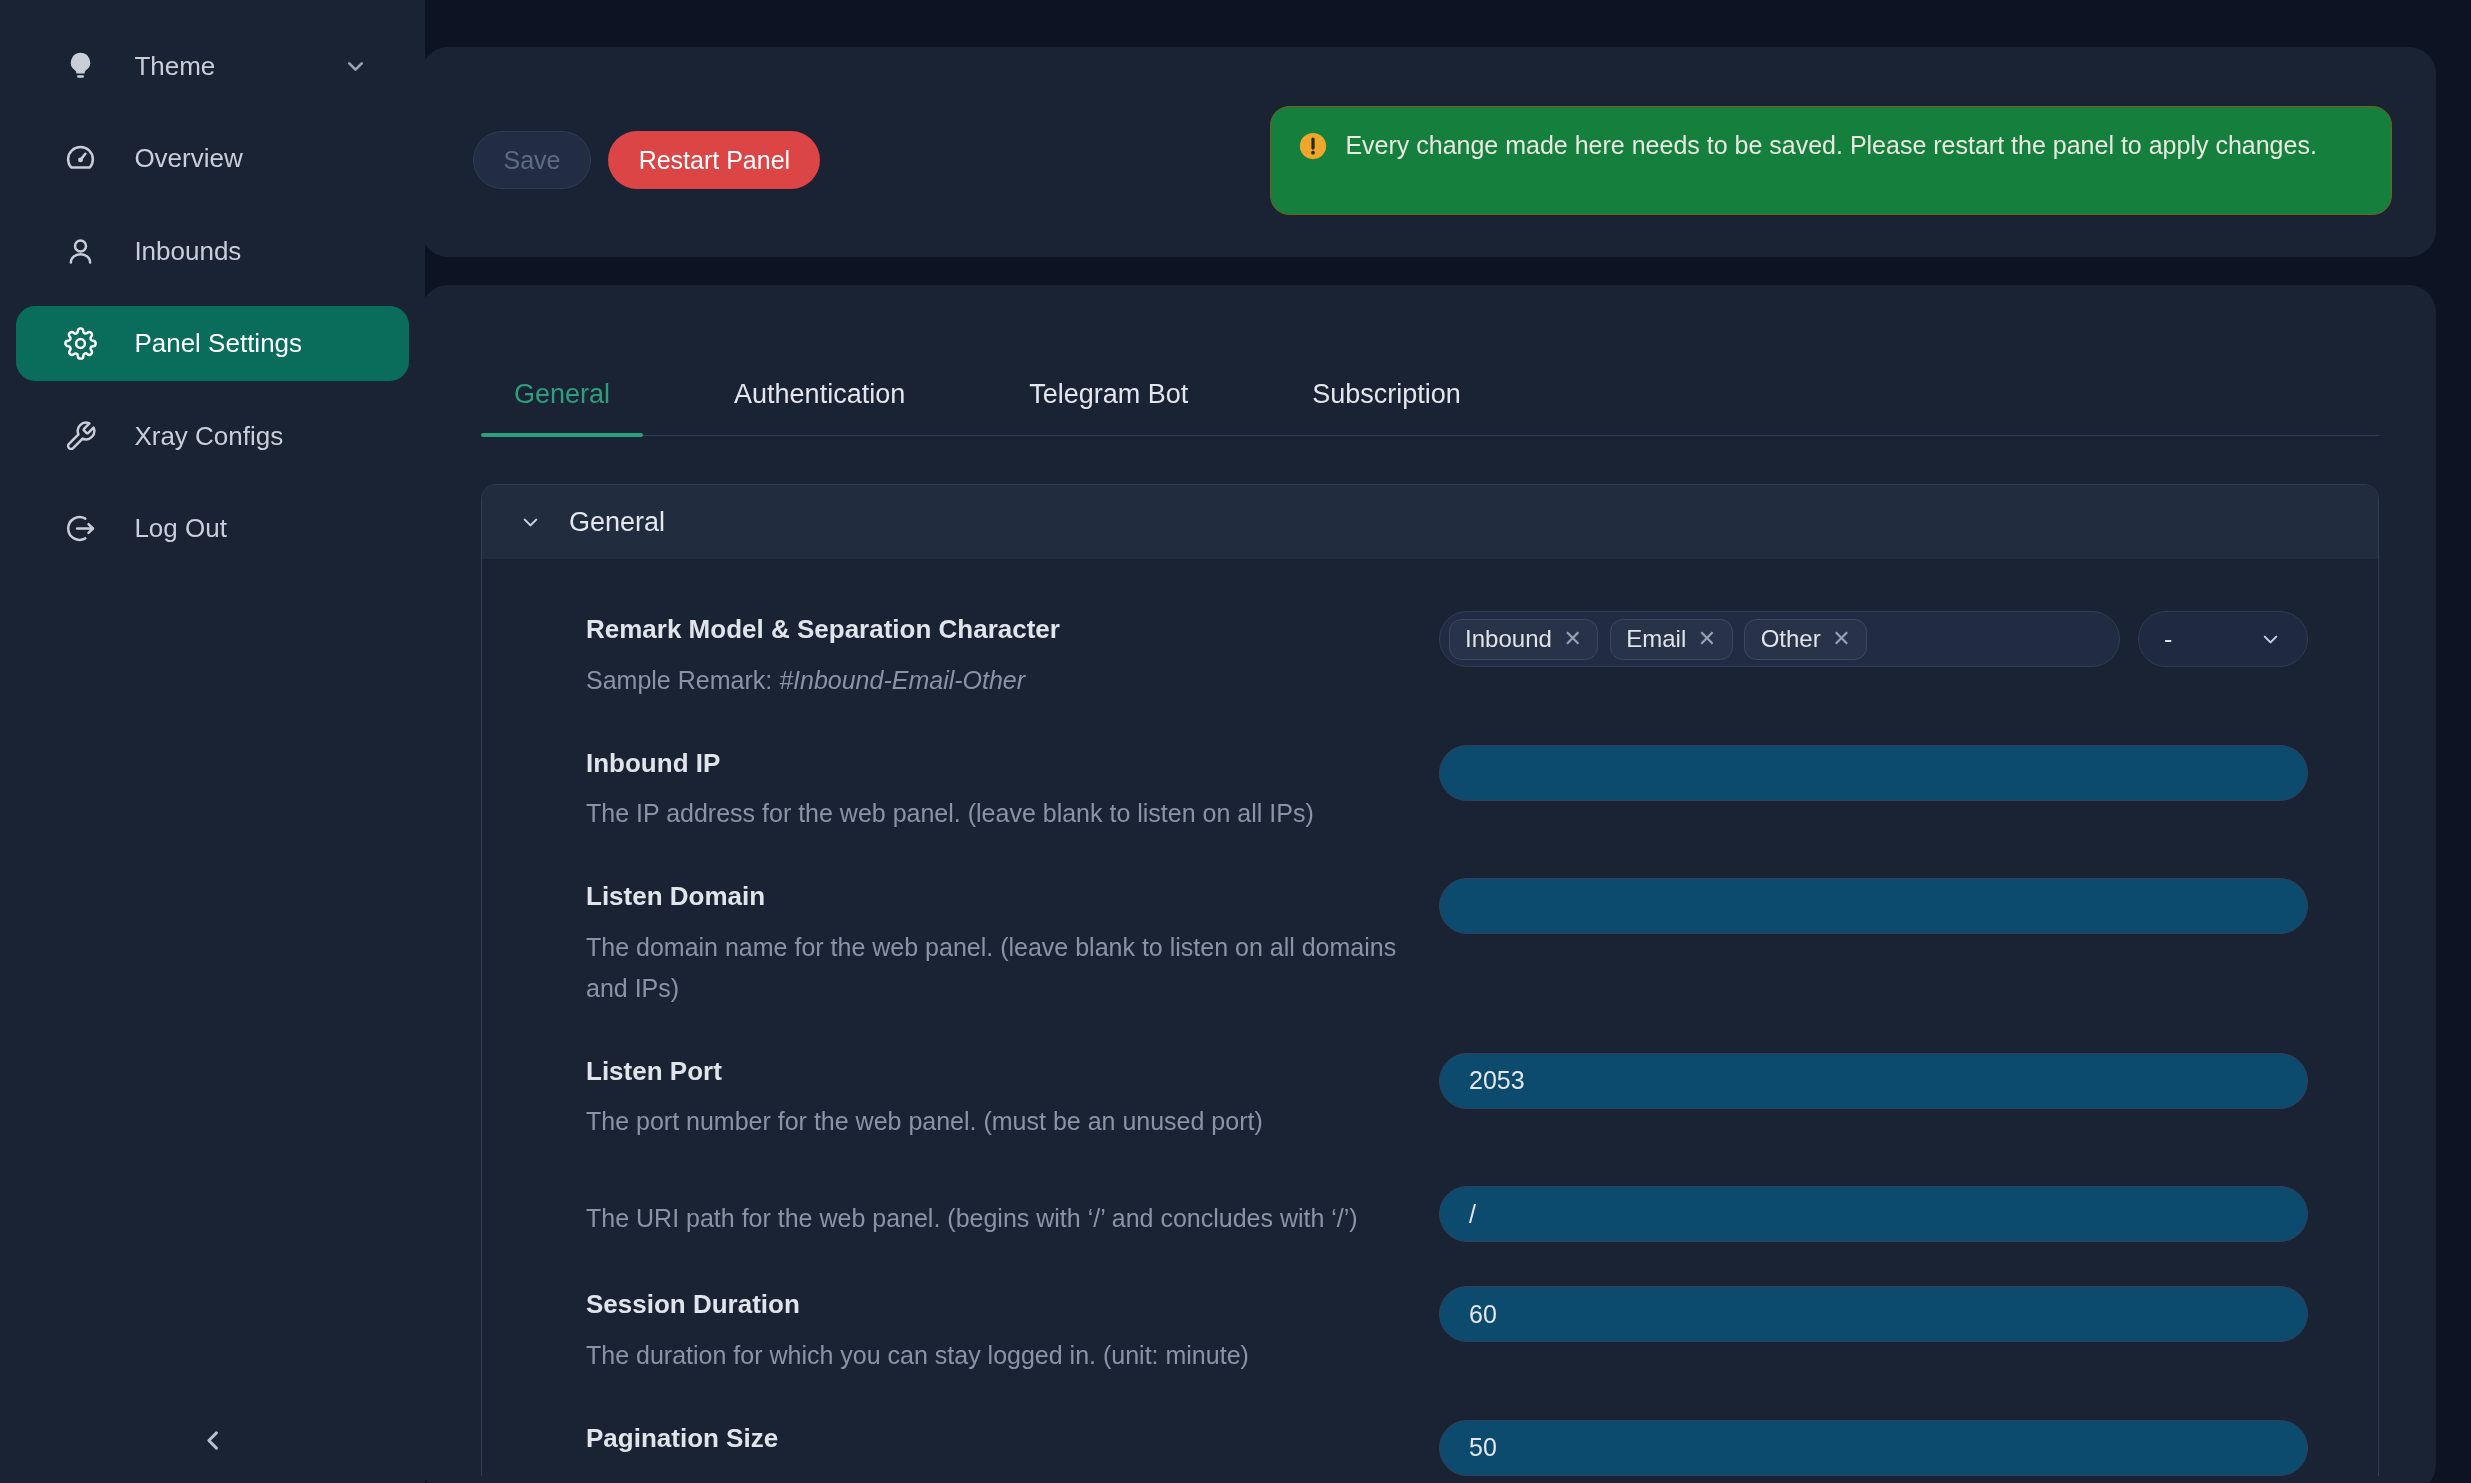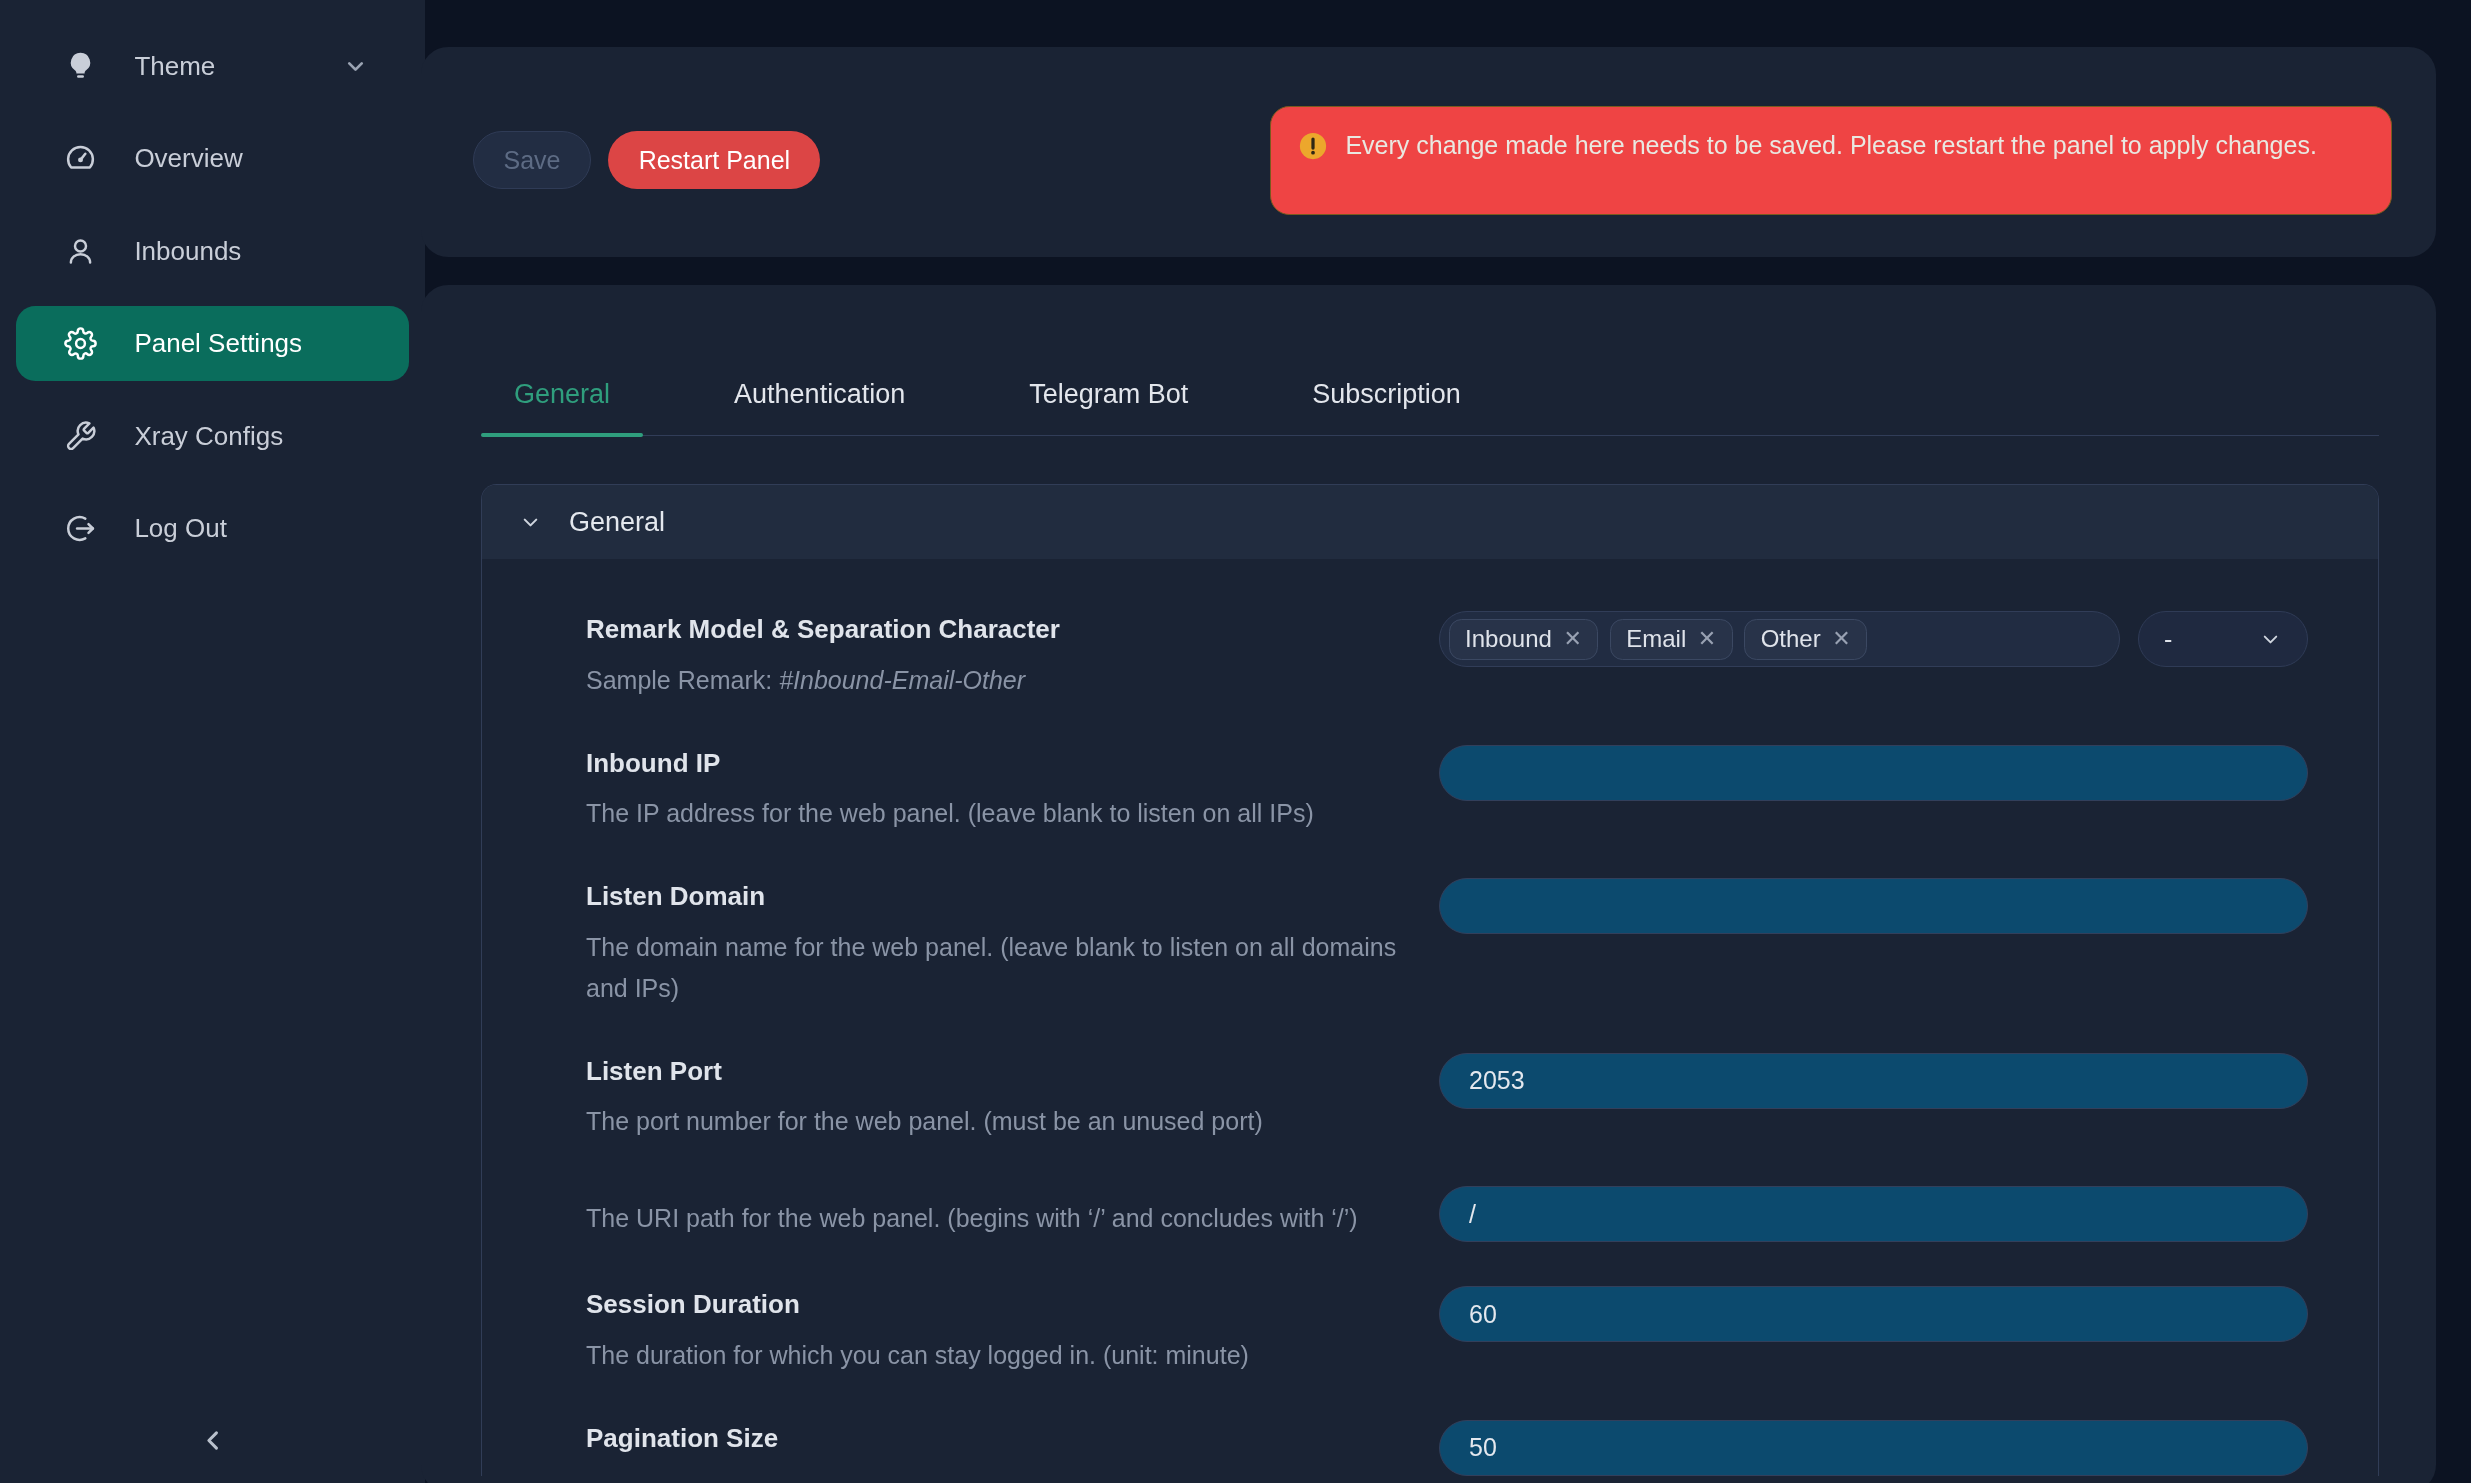--- a/index.html
+++ b/index.html
@@ -40,21 +40,21 @@
   }
   .btn {
     height:58px; border-radius:29px; font-size:25px;
     display:inline-flex; align-items:center; justify-content:center;
     font-family:"Liberation Sans", sans-serif; cursor:pointer;
   }
   .btn-save { width:118px; background:#222d43; border:1px solid #2f3b56; color:#5d6b84; }
   .btn-restart { width:212px; background:#dc4545; border:none; color:#ffffff; margin-left:17.4px; }
   .alert {
     margin-left:auto; width:1122px; min-height:109px;
-    background:#ef4444; border:1.9px solid #7a5a1e; border-radius:19.3px;
+    background:#15803d; border:1.9px solid #7a5a1e; border-radius:19.3px;
     display:flex; align-items:flex-start; gap:17.4px;
     padding:17.4px 27px; font-size:25px; line-height:42px; color:#e9e8e1;
   }
   .alert-icn { width:30px; height:30px; flex:none; margin-top:6.8px; }
 
   .maincard {
     margin-top:28px; height:1207px; background:#1a2334; border-radius:27px;
   }
 
   

